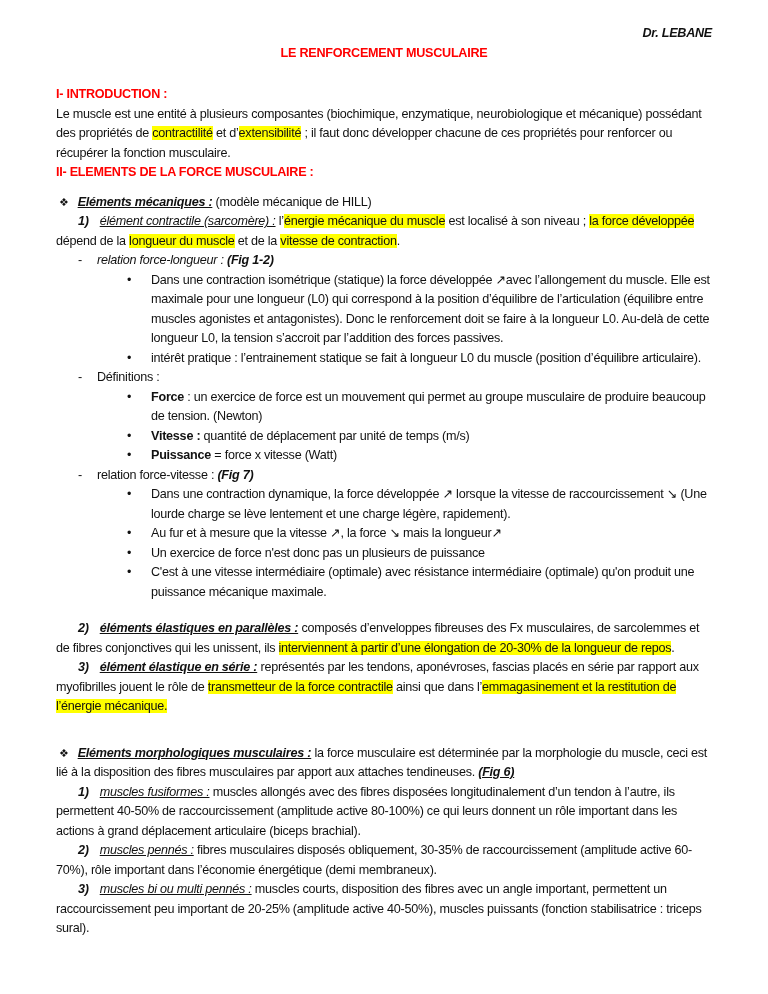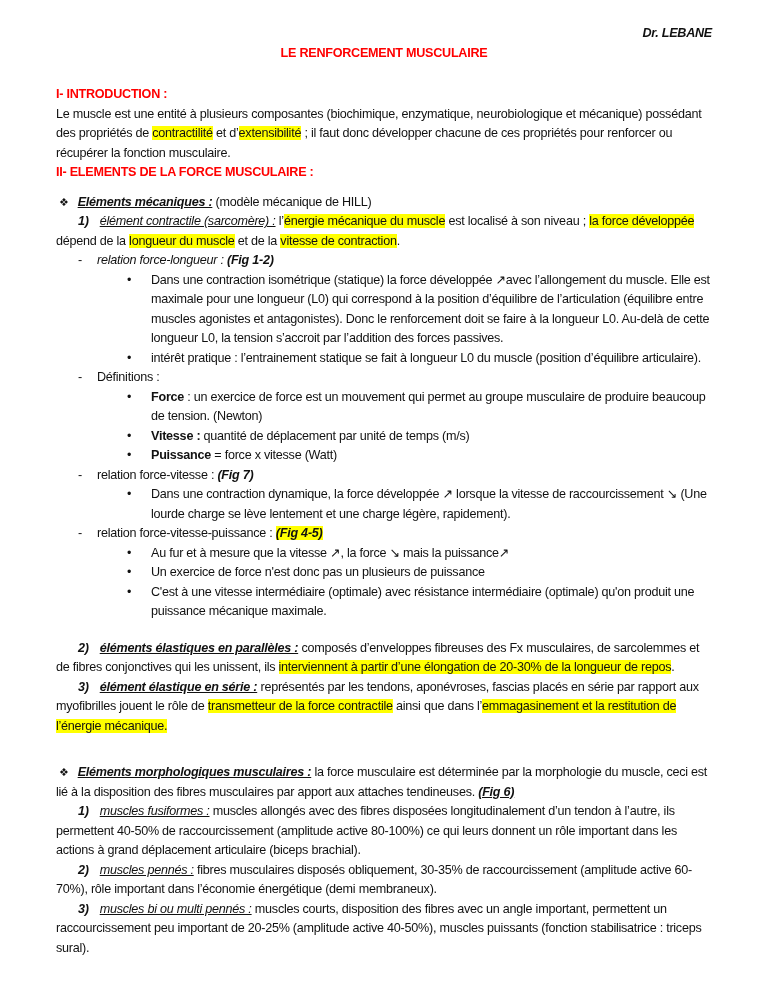--- a/index.html
+++ b/index.html
@@ -49,22 +49,21 @@
       <div class="block b-num"><span class="marker m-num">1)</span><span class="r-i r-u">élément contractile (sarcomère) :</span><span class=""> l’</span><span class="r-hl">énergie mécanique du muscle</span><span class=""> est localisé à son niveau ; </span><span class="r-hl">la force développée</span><span class=""> dépend de la </span><span class="r-hl">longueur du muscle</span><span class=""> et de la </span><span class="r-hl">vitesse de contraction</span><span class="">.</span></div>
       <div class="block b-dash"><span class="marker m-dash">-</span><span class="r-i">relation force-longueur : </span><span class="r-b r-i">(Fig 1-2)</span></div>
       <div class="block b-bullet"><span class="marker m-bullet">•</span><span class="">Dans une contraction isométrique (statique) la force développée ↗avec l’allongement du muscle. Elle est maximale pour une longueur (L0) qui correspond à la position d’équilibre de l’articulation (équilibre entre muscles agonistes et antagonistes). Donc le renforcement doit se faire à la longueur L0. Au-delà de cette longueur L0, la tension s’accroit par l’addition des forces passives.</span></div>
       <div class="block b-bullet"><span class="marker m-bullet">•</span><span class="">intérêt pratique : l’entrainement statique se fait à longueur L0 du muscle (position d’équilibre articulaire).</span></div>
       <div class="block b-dash"><span class="marker m-dash">-</span><span class="">Définitions :</span></div>
       <div class="block b-bullet"><span class="marker m-bullet">•</span><span class="r-b">Force</span><span class=""> : un exercice de force est un mouvement qui permet au groupe musculaire de produire beaucoup de tension. (Newton)</span></div>
       <div class="block b-bullet"><span class="marker m-bullet">•</span><span class="r-b">Vitesse :</span><span class=""> quantité de déplacement par unité de temps (m/s)</span></div>
       <div class="block b-bullet"><span class="marker m-bullet">•</span><span class="r-b">Puissance</span><span class=""> = force x vitesse (Watt)</span></div>
       <div class="block b-dash"><span class="marker m-dash">-</span><span class="">relation force-vitesse : </span><span class="r-b r-i">(Fig 7)</span></div>
       <div class="block b-bullet"><span class="marker m-bullet">•</span><span class="">Dans une contraction dynamique, la force développée ↗ lorsque la vitesse de raccourcissement ↘ (Une lourde charge se lève lentement et une charge légère, rapidement).</span></div>
-      <div class="block b-dash"><span class="marker m-dash">-</span><span class="">relation force-vitesse-puissance : </span><span class="r-b r-i r-hl">(Fig 4-5)</span></div>
-      <div class="block b-bullet"><span class="marker m-bullet">•</span><span class="">Au fur et à mesure que la vitesse ↗, la force ↘ mais la puissance↗</span></div>
+      <div class="block b-bullet"><span class="marker m-bullet">•</span><span class="">Au fur et à mesure que la vitesse ↗, la force ↘ mais la longueur↗</span></div>
       <div class="block b-bullet"><span class="marker m-bullet">•</span><span class="">Un exercice de force n'est donc pas un plusieurs de puissance</span></div>
       <div class="block b-bullet"><span class="marker m-bullet">•</span><span class="">C'est à une vitesse intermédiaire (optimale) avec résistance intermédiaire (optimale) qu'on produit une puissance mécanique maximale.</span></div>
       <div class="block b-spacer"></div>
       <div class="block b-num"><span class="marker m-num">2)</span><span class="r-b r-i r-u">éléments élastiques en parallèles :</span><span class=""> composés d’enveloppes fibreuses des Fx musculaires, de sarcolemmes et de fibres conjonctives qui les unissent, ils </span><span class="r-hl">interviennent à partir d’une élongation de 20-30% de la longueur de repos</span><span class="">.</span></div>
       <div class="block b-num"><span class="marker m-num">3)</span><span class="r-b r-i r-u">élément élastique en série :</span><span class=""> représentés par les tendons, aponévroses, fascias placés en série par rapport aux myofibrilles jouent le rôle de </span><span class="r-hl">transmetteur de la force contractile</span><span class=""> ainsi que dans l’</span><span class="r-hl">emmagasinement et la restitution de l’énergie mécanique.</span></div>
       <div class="block b-spacer"></div>
       <div class="block b-diamond"><span class="marker m-diamond">❖</span><span class="r-b r-i r-u">Eléments morphologiques musculaires :</span><span class=""> la force musculaire est déterminée par la morphologie du muscle, ceci est lié à la disposition des fibres musculaires par apport aux attaches tendineuses. </span><span class="r-b r-i r-u">(Fig 6)</span></div>
       <div class="block b-num"><span class="marker m-num">1)</span><span class="r-i r-u">muscles fusiformes :</span><span class=""> muscles allongés avec des fibres disposées longitudinalement d’un tendon à l’autre, ils permettent 40-50% de raccourcissement (amplitude active 80-100%) ce qui leurs donnent un rôle important dans les actions à grand déplacement articulaire (biceps brachial).</span></div>
       <div class="block b-num"><span class="marker m-num">2)</span><span class="r-i r-u">muscles pennés :</span><span class=""> fibres musculaires disposés obliquement, 30-35% de raccourcissement (amplitude active 60-70%), rôle important dans l’économie énergétique (demi membraneux).</span></div>
       <div class="block b-num"><span class="marker m-num">3)</span><span class="r-i r-u">muscles bi ou multi pennés :</span><span class=""> muscles courts, disposition des fibres avec un angle important, permettent un raccourcissement peu important de 20-25% (amplitude active 40-50%), muscles puissants (fonction stabilisatrice : triceps sural).</span></div>

